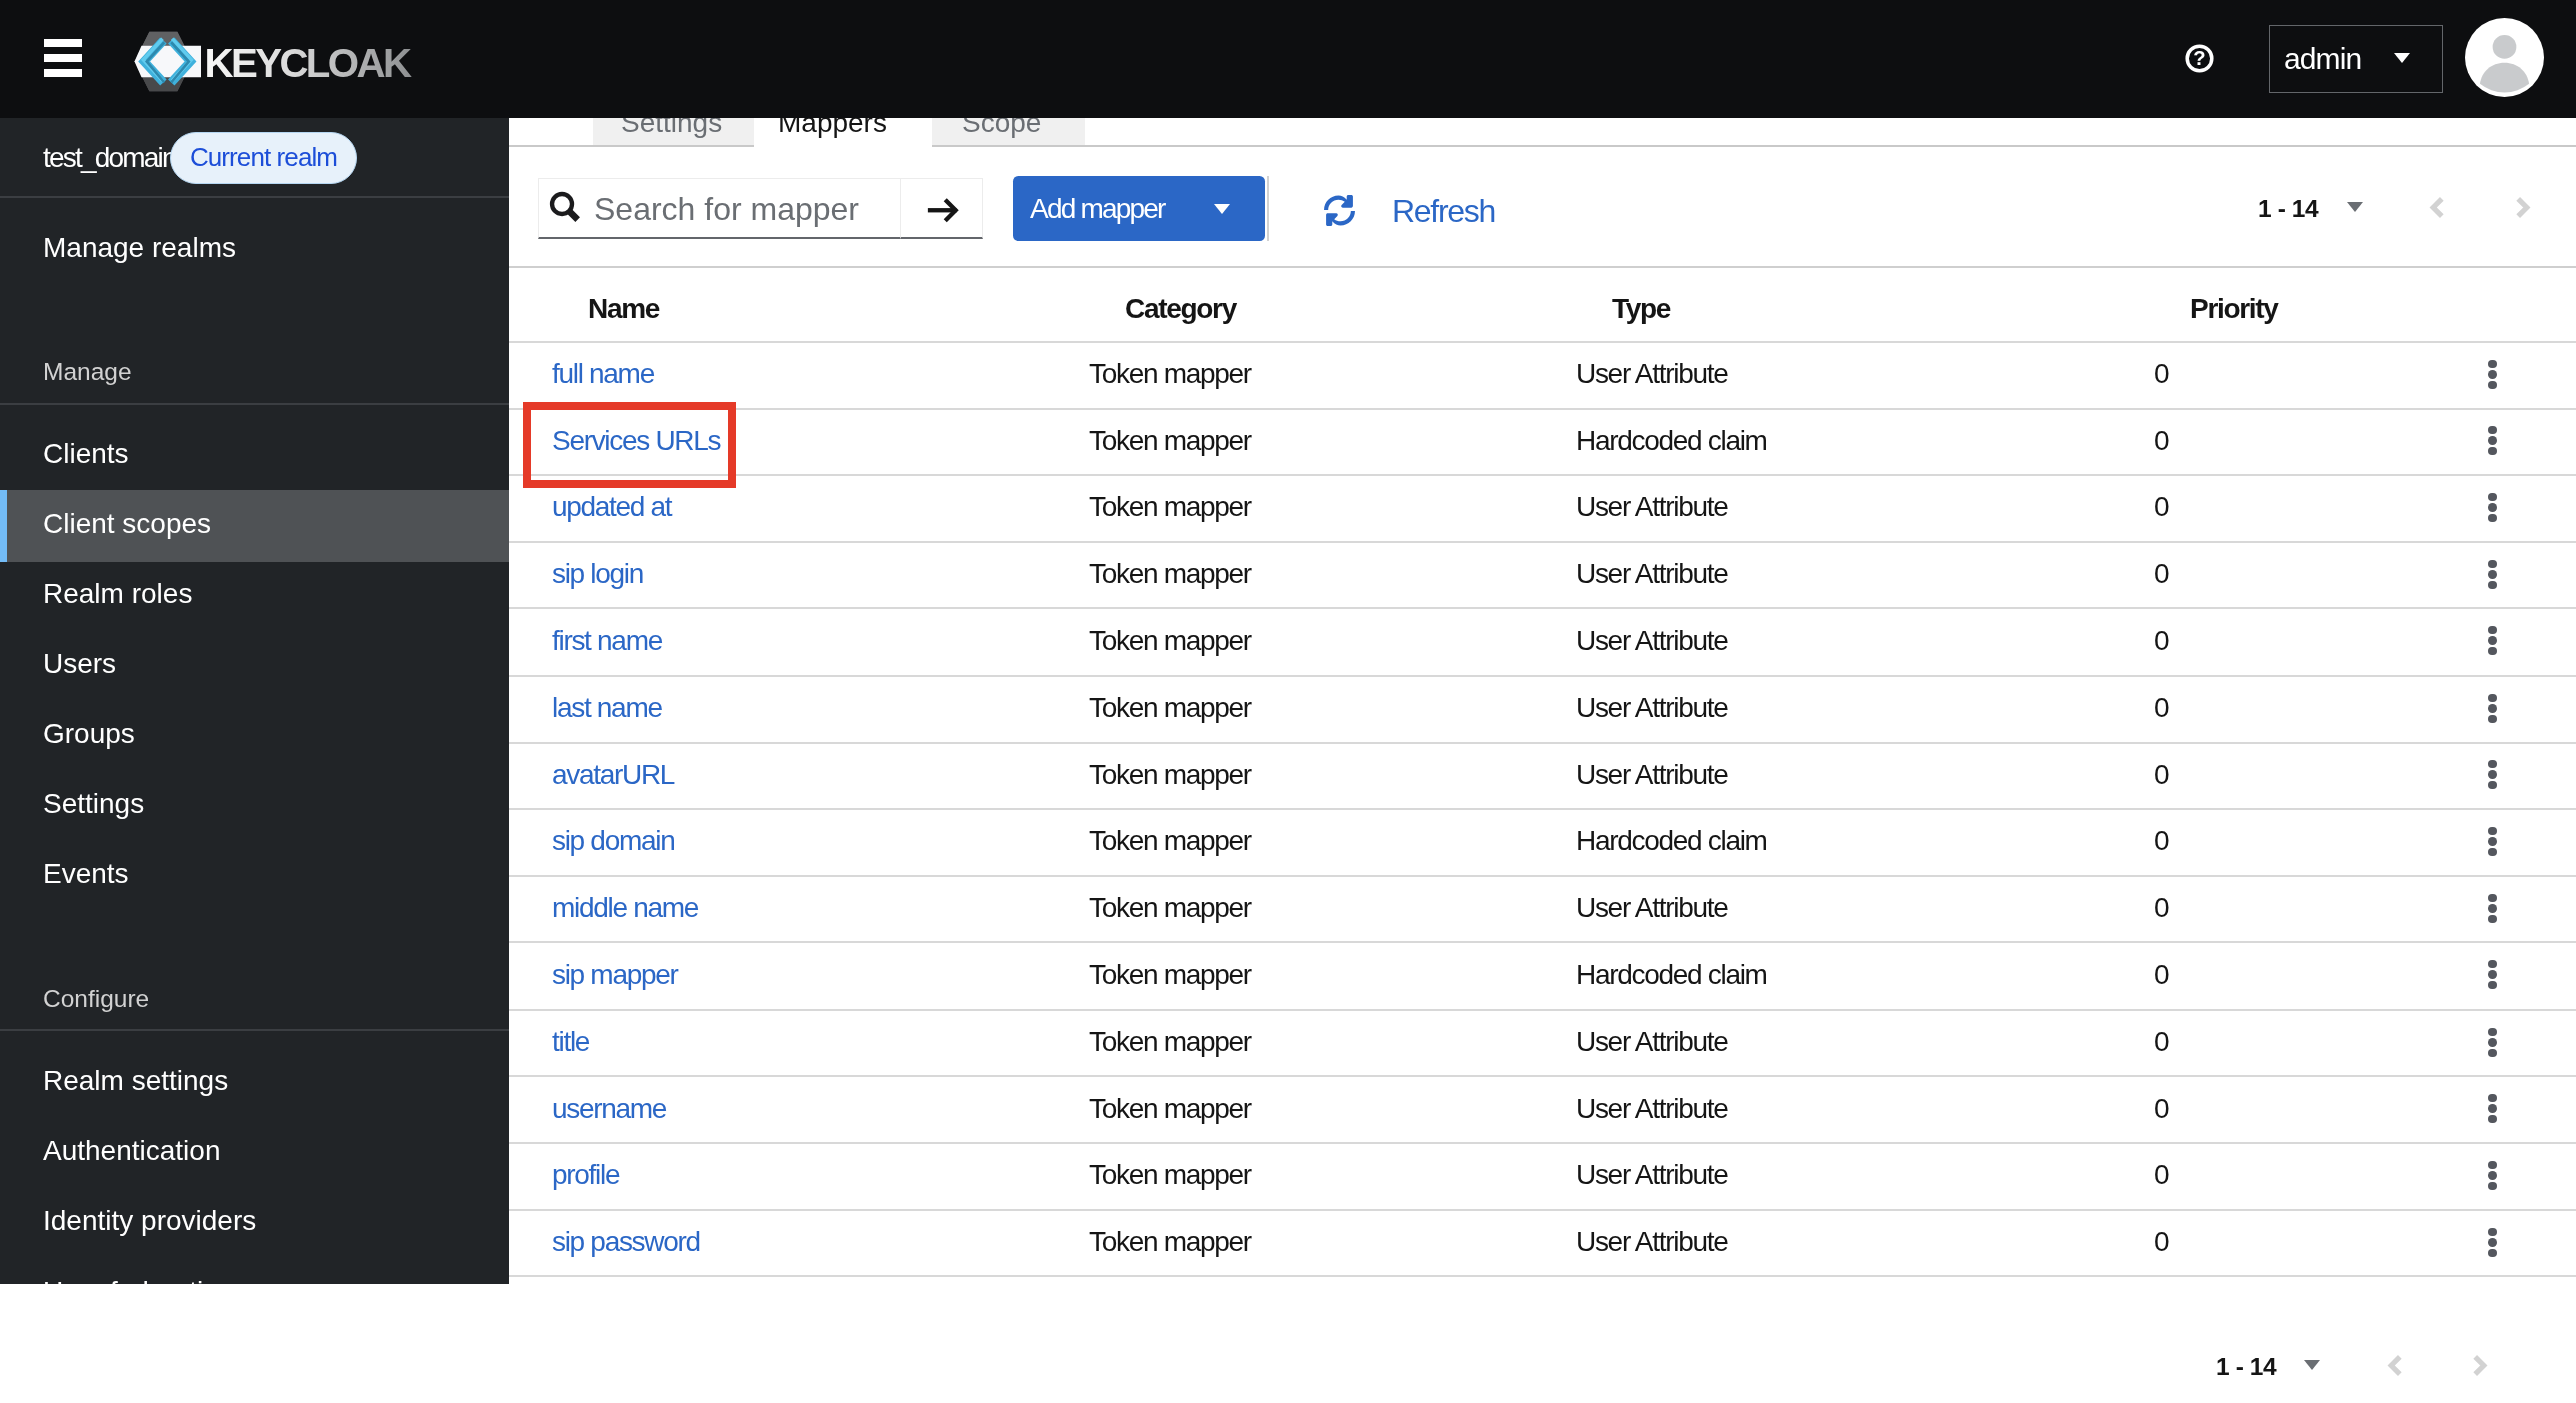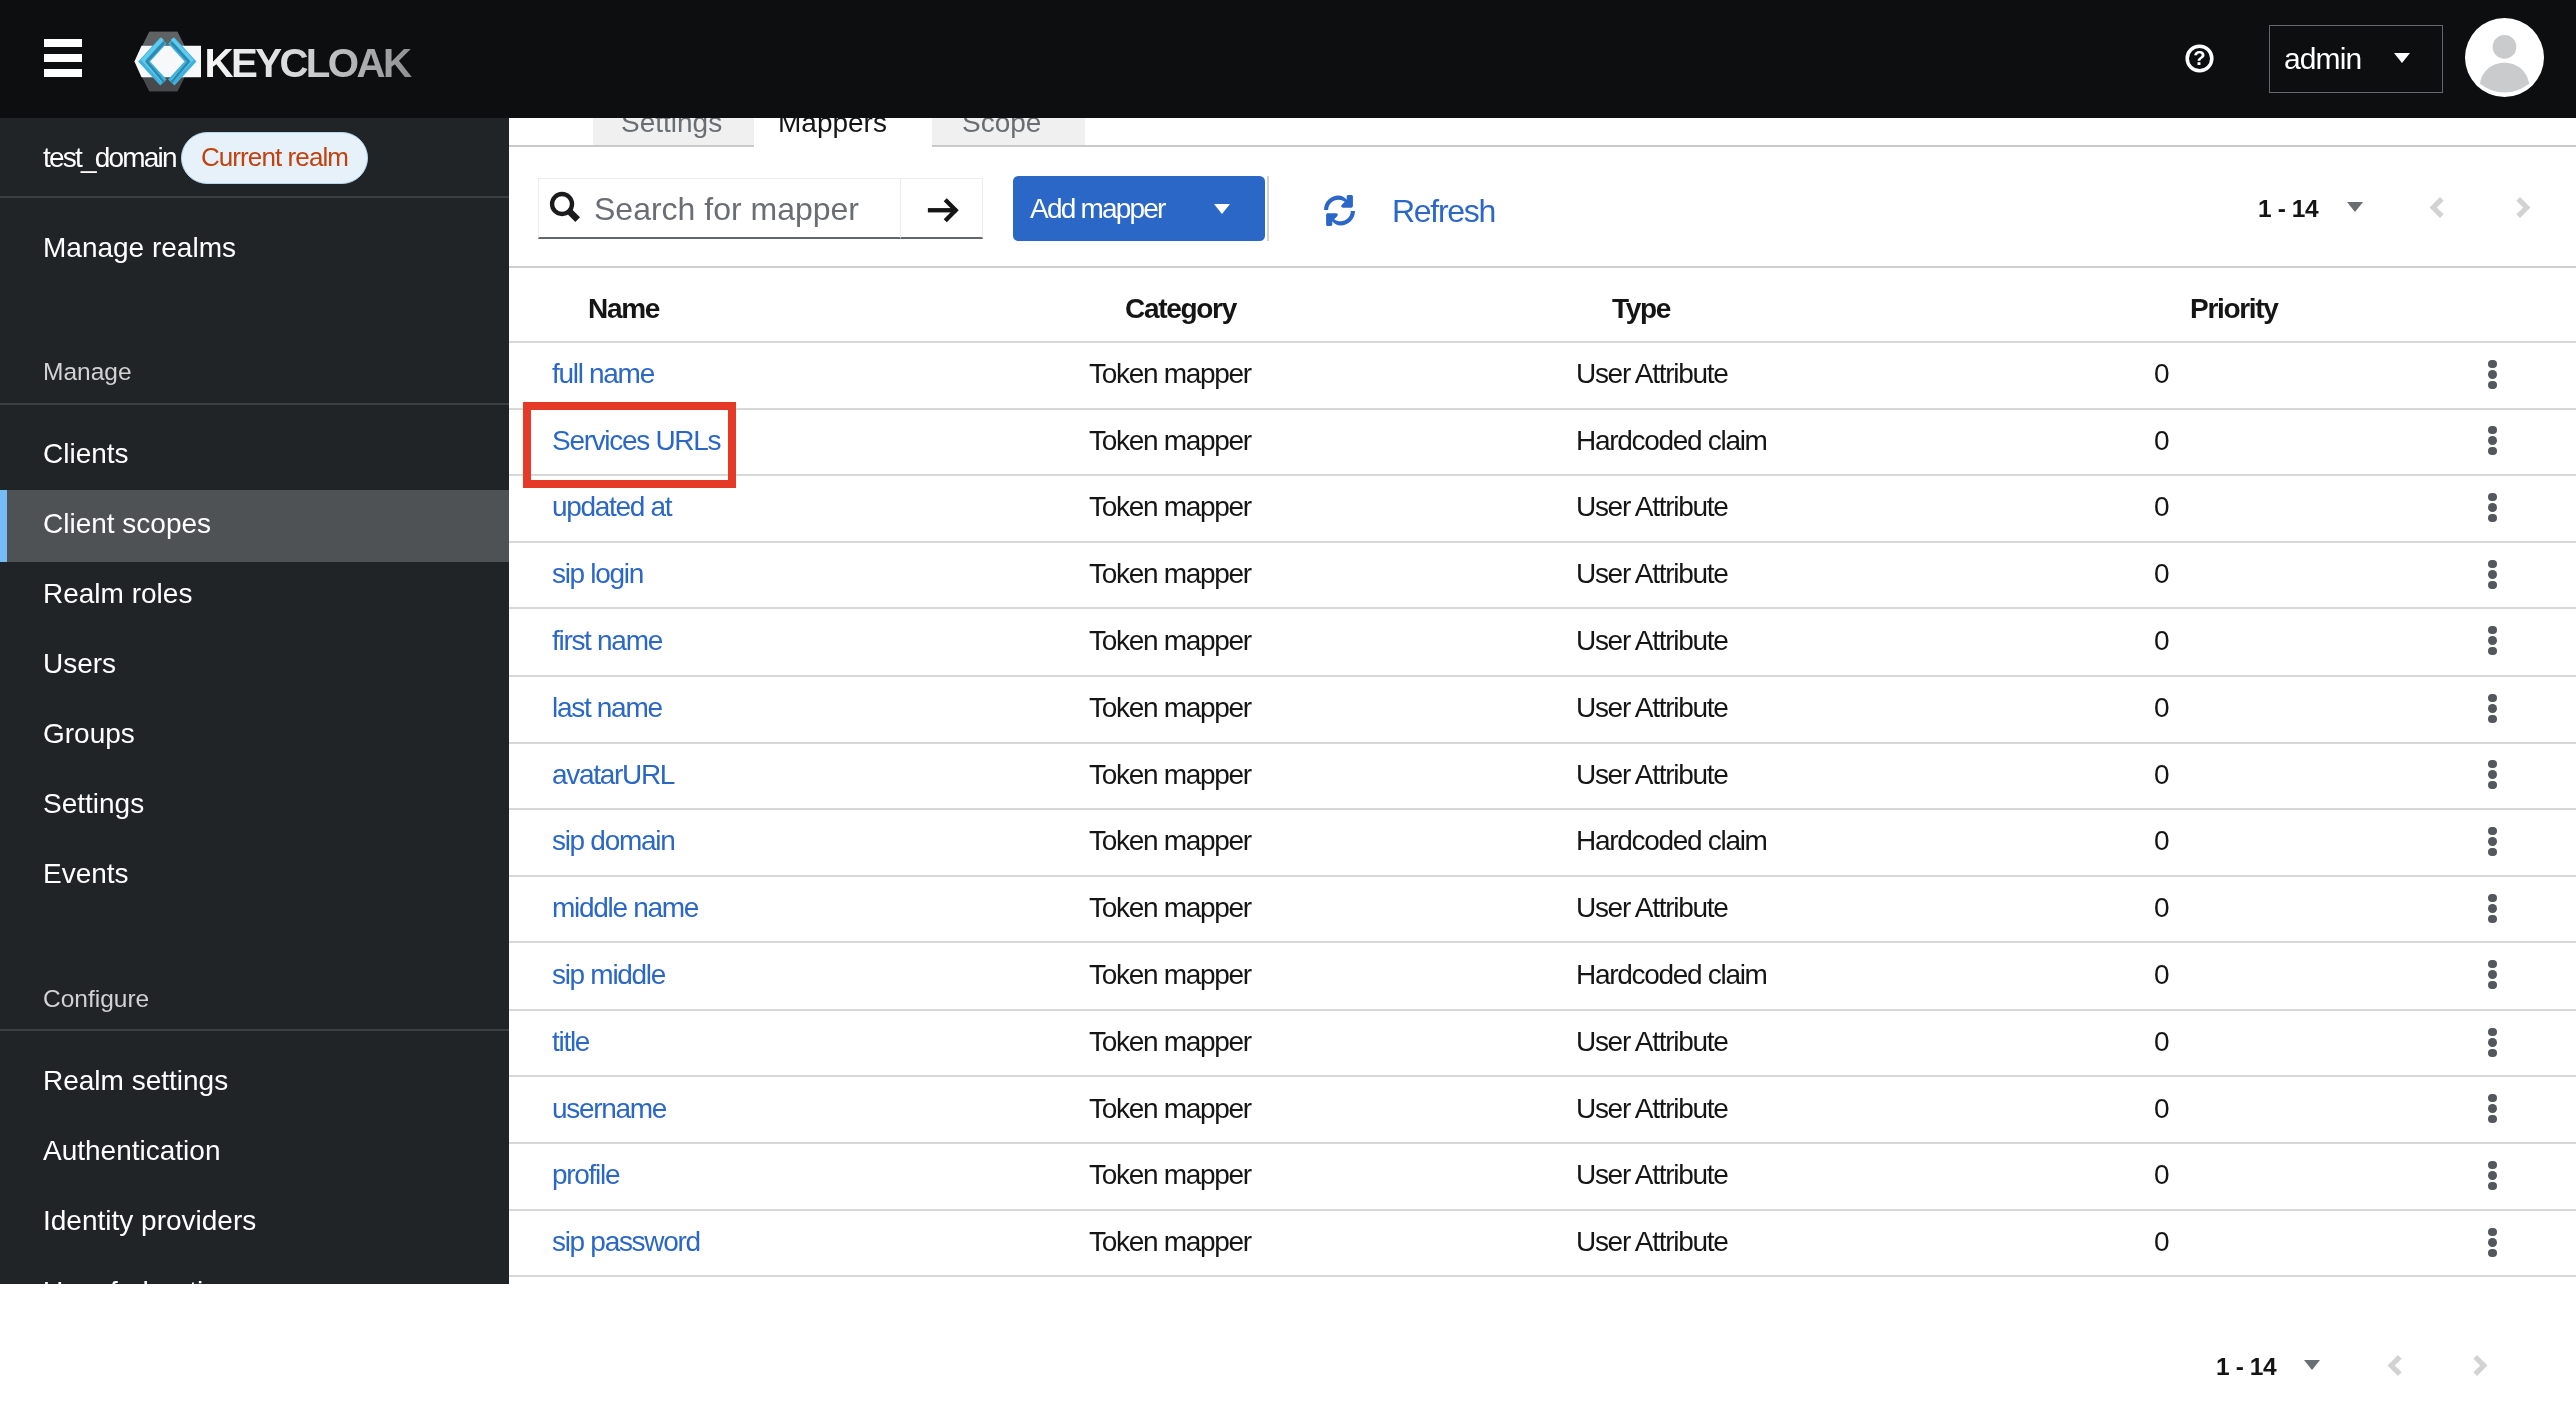--- a/index.html
+++ b/index.html
@@ -127,21 +127,21 @@
 <div class="cell" style="left:1576px; top:827px;">Hardcoded claim</div>
 <div class="cell" style="left:2154px; top:827px;">0</div>
 <div class="kebab" style="left:2488px; top:837px;"></div>
 <div class="rowline" style="top:875px;"></div>
 <div class="cell link" style="left:552px; top:894px;">middle name</div>
 <div class="cell" style="left:1089px; top:894px;">Token mapper</div>
 <div class="cell" style="left:1576px; top:894px;">User Attribute</div>
 <div class="cell" style="left:2154px; top:894px;">0</div>
 <div class="kebab" style="left:2488px; top:904px;"></div>
 <div class="rowline" style="top:941px;"></div>
-<div class="cell link" style="left:552px; top:961px;">sip middle</div>
+<div class="cell link" style="left:552px; top:961px;">sip mapper</div>
 <div class="cell" style="left:1089px; top:961px;">Token mapper</div>
 <div class="cell" style="left:1576px; top:961px;">Hardcoded claim</div>
 <div class="cell" style="left:2154px; top:961px;">0</div>
 <div class="kebab" style="left:2488px; top:970px;"></div>
 <div class="rowline" style="top:1009px;"></div>
 <div class="cell link" style="left:552px; top:1028px;">title</div>
 <div class="cell" style="left:1089px; top:1028px;">Token mapper</div>
 <div class="cell" style="left:1576px; top:1028px;">User Attribute</div>
 <div class="cell" style="left:2154px; top:1028px;">0</div>
 <div class="kebab" style="left:2488px; top:1038px;"></div>
@@ -173,21 +173,21 @@
 <div class="caret" style="left:2304px; top:1360px;"></div>
 <svg class="abs" style="left:2386px; top:1355px;" width="19" height="21" viewBox="0 0 22 24">
     <polyline points="16,2 6,12 16,22" fill="none" stroke="#d2d2d2" stroke-width="6"></polyline>
   </svg>
 <svg class="abs" style="left:2470px; top:1355px;" width="19" height="21" viewBox="0 0 22 24">
     <polyline points="6,2 16,12 6,22" fill="none" stroke="#d2d2d2" stroke-width="6"></polyline>
   </svg>
 
 <div id="sidebar">
   <div class="nav-item" style="top:26px; letter-spacing:-1.8px;">test_domain</div>
-  <div class="abs" style="left:181px; top:14px; width:187px; height:52px; background:#e7f1fa; border:1.8px solid #b5d6f1; border-radius:26px; color:#c2410c; font-size:26px; letter-spacing:-0.9px; line-height:48px; text-align:center;">Current realm</div>
+  <div class="abs" style="left:170px; top:14px; width:187px; height:52px; background:#e7f1fa; border:1.8px solid #b5d6f1; border-radius:26px; color:#1d4ed8; font-size:26px; letter-spacing:-0.9px; line-height:48px; text-align:center;">Current realm</div>
   <div class="sdiv" style="top:78px;"></div>
   <div class="nav-item" style="top:116px;">Manage realms</div>
   <div class="nav-title" style="top:242px;">Manage</div>
   <div class="sdiv" style="top:285px;"></div>
   <div class="nav-item" style="top:322px;">Clients</div>
   <div id="selrow">
       <div class="bar"></div>
     </div>
   <div class="nav-item" style="top:392px;">Client scopes</div>
   <div class="nav-item" style="top:462px;">Realm roles</div>

